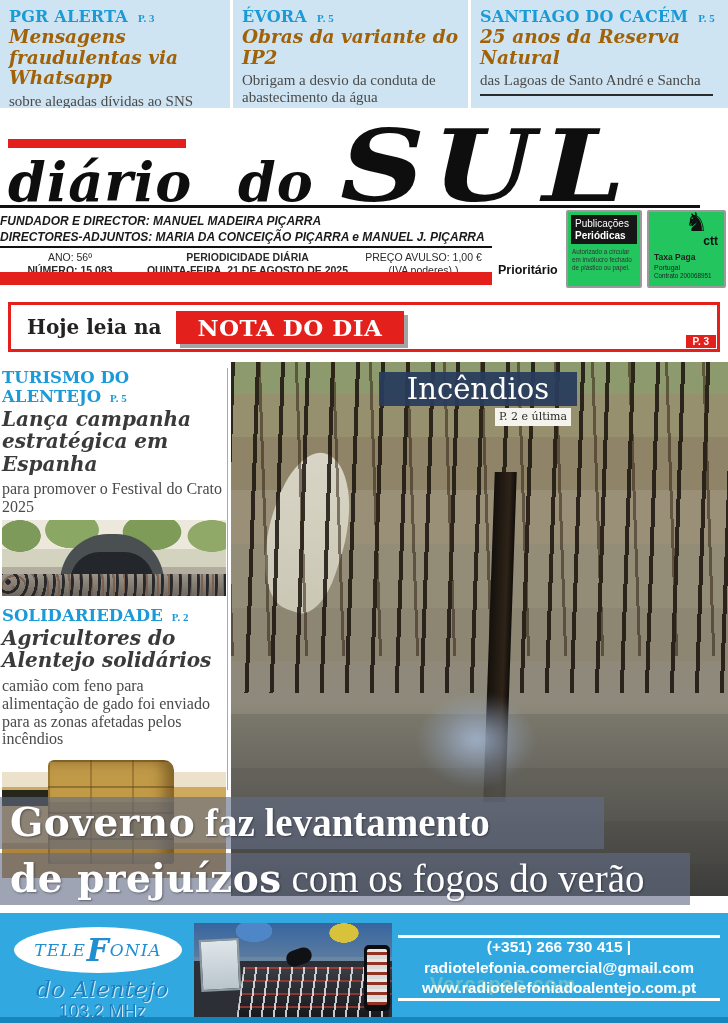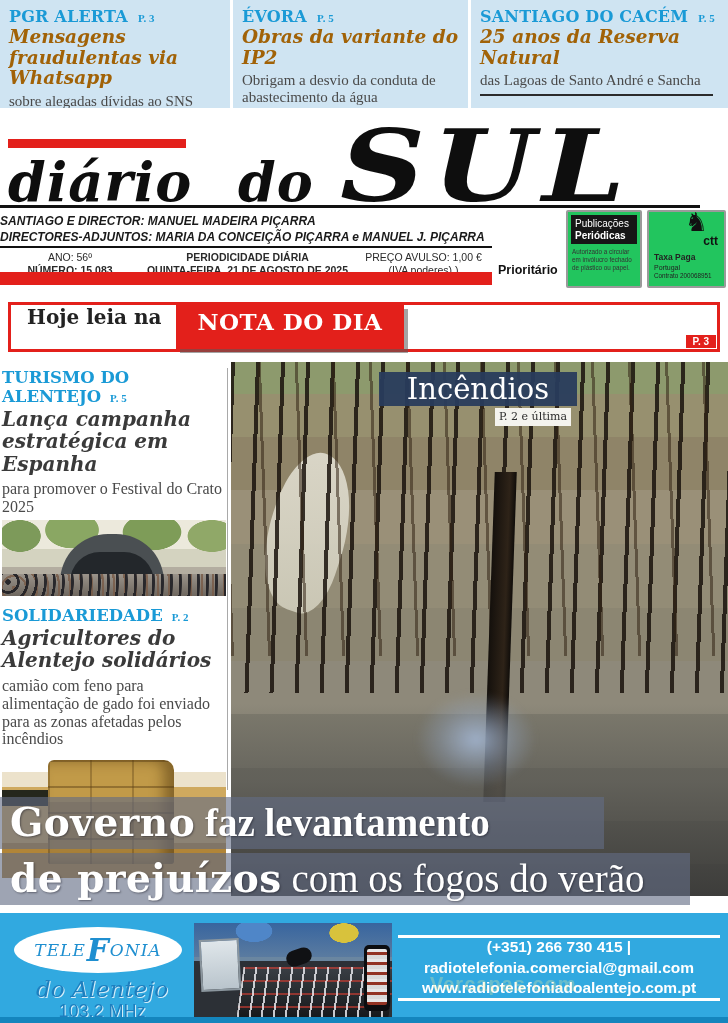--- a/index.html
+++ b/index.html
@@ -62,21 +62,21 @@
   .ctt-horse { font-size:26px; color:#111; position:absolute; right:16px; top:-2px; line-height:1; }
   .ctt-word { position:absolute; right:6px; top:22px; font-family:"Liberation Sans", sans-serif;
     font-weight:bold; font-size:12px; color:#111; }
   .ctt-lines { position:absolute; left:5px; top:40px; font-family:"Liberation Sans", sans-serif;
     color:#222; line-height:1.3; }
   .ctt-taxa { font-weight:bold; font-size:8.5px; }
   .ctt-country { font-size:7px; }
   .ctt-contract { font-size:6.3px; }
   
   .nota { position:absolute; left:8px; top:302px; width:712px; height:50px;
-    border:3px solid #e3201b; background:#fff; display:flex; }
+    border:3px solid #e3201b; background:#fff; display:flex; align-items:center; }
   .nota-lead { font-family:"DejaVu Serif", serif; font-weight:bold; font-size:20px;
     color:#222; margin-left:16px; }
   .nota-badge { background:#e3201b; color:#fff; font-family:"DejaVu Serif", serif;
     font-weight:bold; font-size:23px; letter-spacing:.5px; padding:3px 22px;
     margin-left:14px; box-shadow:4px 4px 0 rgba(90,90,90,.55); }
   .nota-theme { font-family:"DejaVu Serif", serif; font-weight:bold; font-size:20px;
     color:#222; margin-left:16px; }
   .nota-ref { position:absolute; right:1px; bottom:1px; background:#e3201b; color:#fff;
     font-family:"Liberation Sans", sans-serif; font-weight:bold; font-size:10px; padding:1px 7px; }
   
@@ -237,21 +237,21 @@
 
   <div class="masthead">
     <div class="mast-redbar"></div>
     <div class="mast-title">
       <span class="mast-prefix">diário do</span>
       <span class="mast-main">SUL</span>
     </div>
   </div>
 
   <div class="founders">
-    <div>SANTIAGO E DIRECTOR: MANUEL MADEIRA PIÇARRA</div>
+    <div>FUNDADOR E DIRECTOR: MANUEL MADEIRA PIÇARRA</div>
     <div>DIRECTORES-ADJUNTOS: MARIA DA CONCEIÇÃO PIÇARRA e MANUEL J. PIÇARRA</div>
   </div>
   <div class="founders-rule"></div>
 
   <div class="issue-row">
     <div class="issue-col issue-col-1">
       <div>ANO: 56º</div>
       <div class="issue-num">NÚMERO: 15.083</div>
     </div>
     <div class="issue-col issue-col-2">

